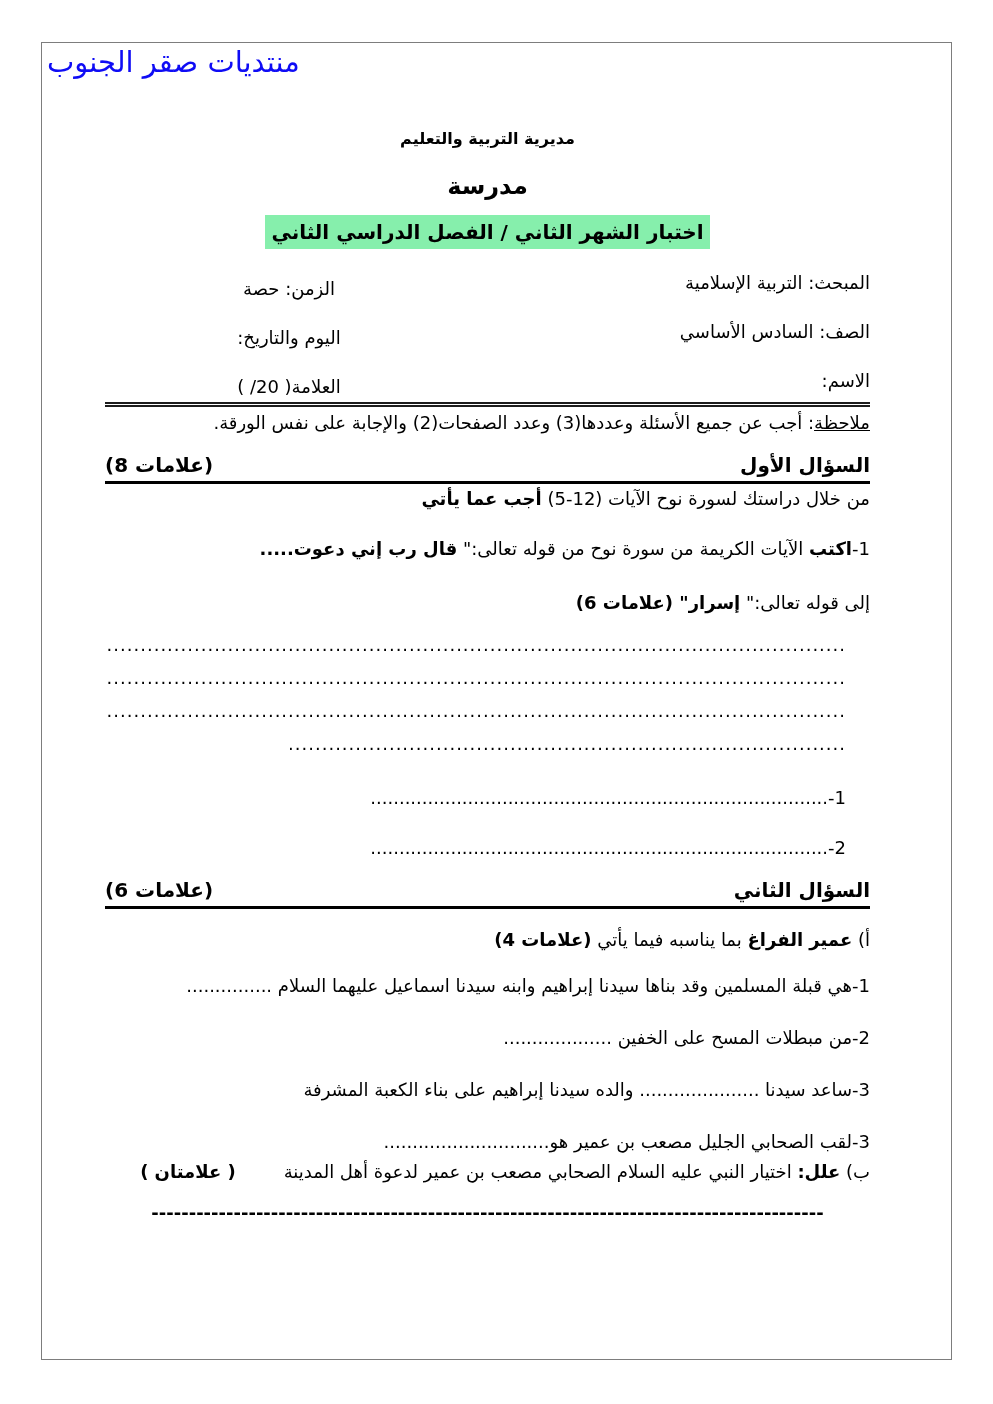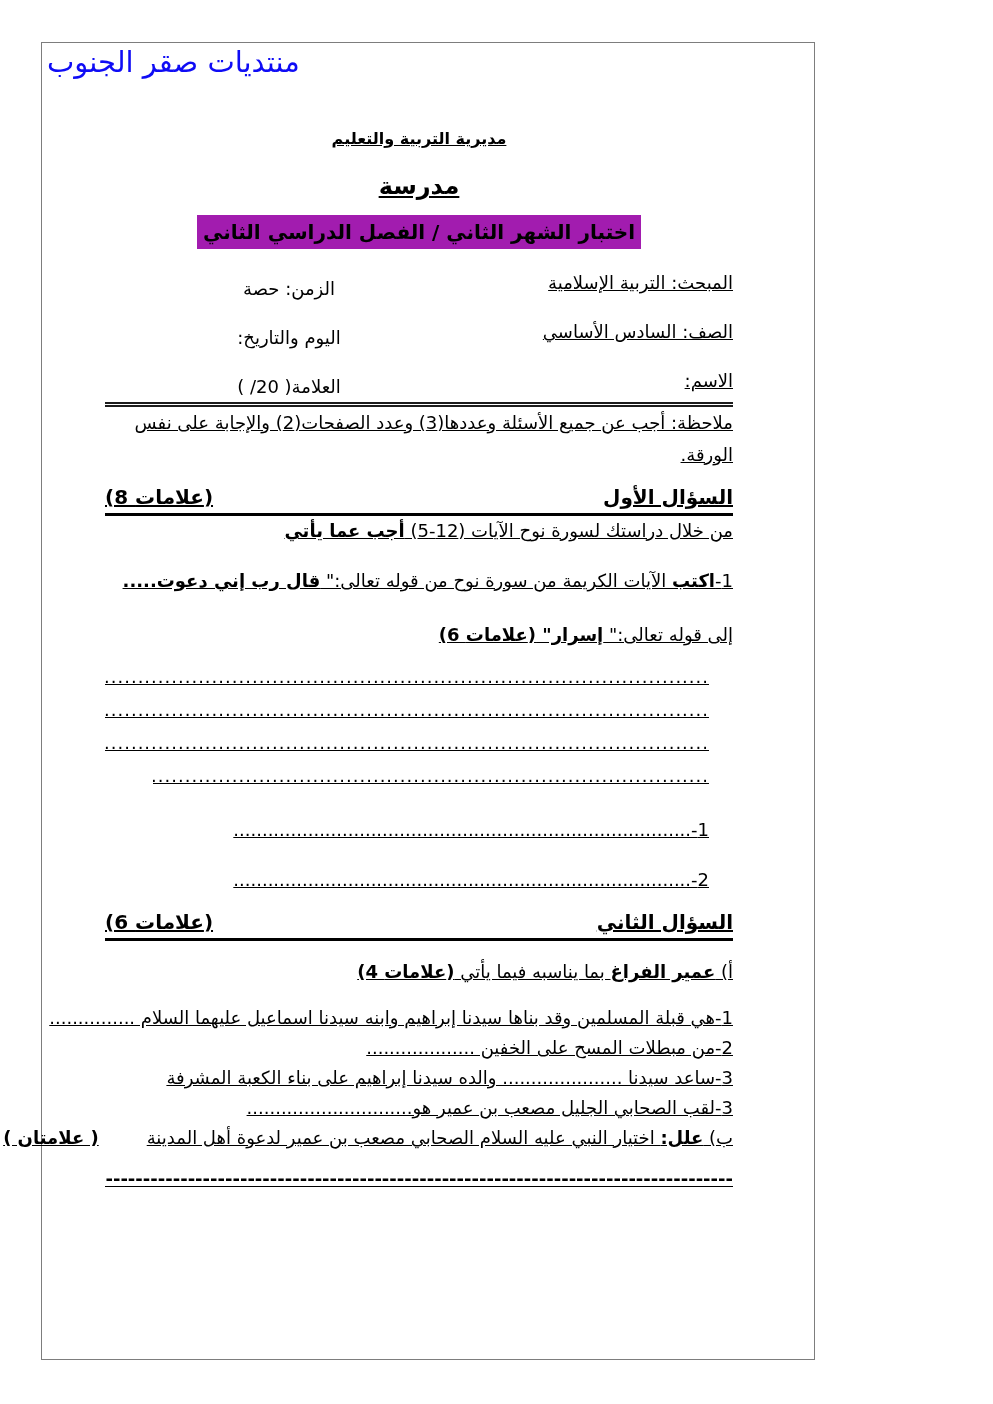--- a/index.html
+++ b/index.html
@@ -1,35 +1,35 @@
 <!DOCTYPE html>
 <html lang="ar"><head>
 <meta charset="utf-8">
 <style>
   html,body{margin:0;padding:0;background:#ffffff;}
   .canvas{position:relative;width:993px;height:1404px;background:#ffffff;overflow:hidden;
           font-family:"DejaVu Sans",sans-serif;color:#000;}
-  .frame{position:absolute;left:41px;top:42px;width:774px;height:1318px;border:1px solid #7d7d7d;box-sizing:border-box;text-decoration:underline;}
+  .frame{position:absolute;left:41px;top:42px;width:911px;height:1318px;border:1px solid #7d7d7d;box-sizing:border-box;}
   .watermark{position:absolute;left:5px;top:0px;font-size:29px;line-height:38px;direction:rtl;}
   .content{position:relative;direction:rtl;text-align:right;padding:0 81px 0 63px;font-size:18px;line-height:30px;}
   .bold{font-weight:bold;}
   .center{text-align:center;}
   .head1{margin-top:81px;font-size:16px;line-height:30px;}
   .head2{margin-top:19px;font-size:24px;line-height:26px;}
   .examwrap{margin-top:16px;line-height:32px;}
-  .exam-title{display:inline-block;background:#a21caf;font-weight:bold;font-size:20px;padding:1px 6px;}
+  .exam-title{display:inline-block;background:#86efac;font-weight:bold;font-size:20px;padding:1px 6px;}
   .info-row{position:relative;height:30px;margin-top:19px;}
   .info-left{position:absolute;left:0;top:6px;width:368px;text-align:center;direction:rtl;}
   .double-rule{margin-top:6px;border-bottom:5px double #1c1c1c;}
   .note-line{margin-top:0;line-height:32px;}
   .note-label{text-decoration:underline;}
   .q-header{display:flex;justify-content:space-between;align-items:flex-end;margin-top:13px;
             border-bottom:3px solid #000;padding-bottom:3px;font-weight:bold;font-size:20px;line-height:26px;}
   .line{line-height:30px;white-space:nowrap;}
-  .mt18{margin-top:0;}.mt20{margin-top:20px;}.mt22{}.mt24{margin-top:24px;}.mt16{margin-top:16px;}.mt10{margin-top:10px;}
+  .mt18{margin-top:0;}.mt20{margin-top:20px;}.mt22{margin-top:22px;}.mt24{margin-top:24px;}.mt16{margin-top:16px;}.mt10{margin-top:10px;}
   .dots{overflow:hidden;white-space:nowrap;height:33px;line-height:33px;margin-right:24px;letter-spacing:1px;}
   .dots.short{width:556px;}
   .ansline{overflow:hidden;white-space:nowrap;height:30px;line-height:30px;margin-right:24px;margin-top:20px;}
   .ansline.first{margin-top:23px;}
   .spacer{display:inline-block;width:48px;}
   .dash-sep{margin-top:11px;text-align:center;font-weight:bold;letter-spacing:0px;white-space:nowrap;overflow:hidden;}
   .marks-ltr{unicode-bidi:embed;}
 </style>
 </head>
 <body>

